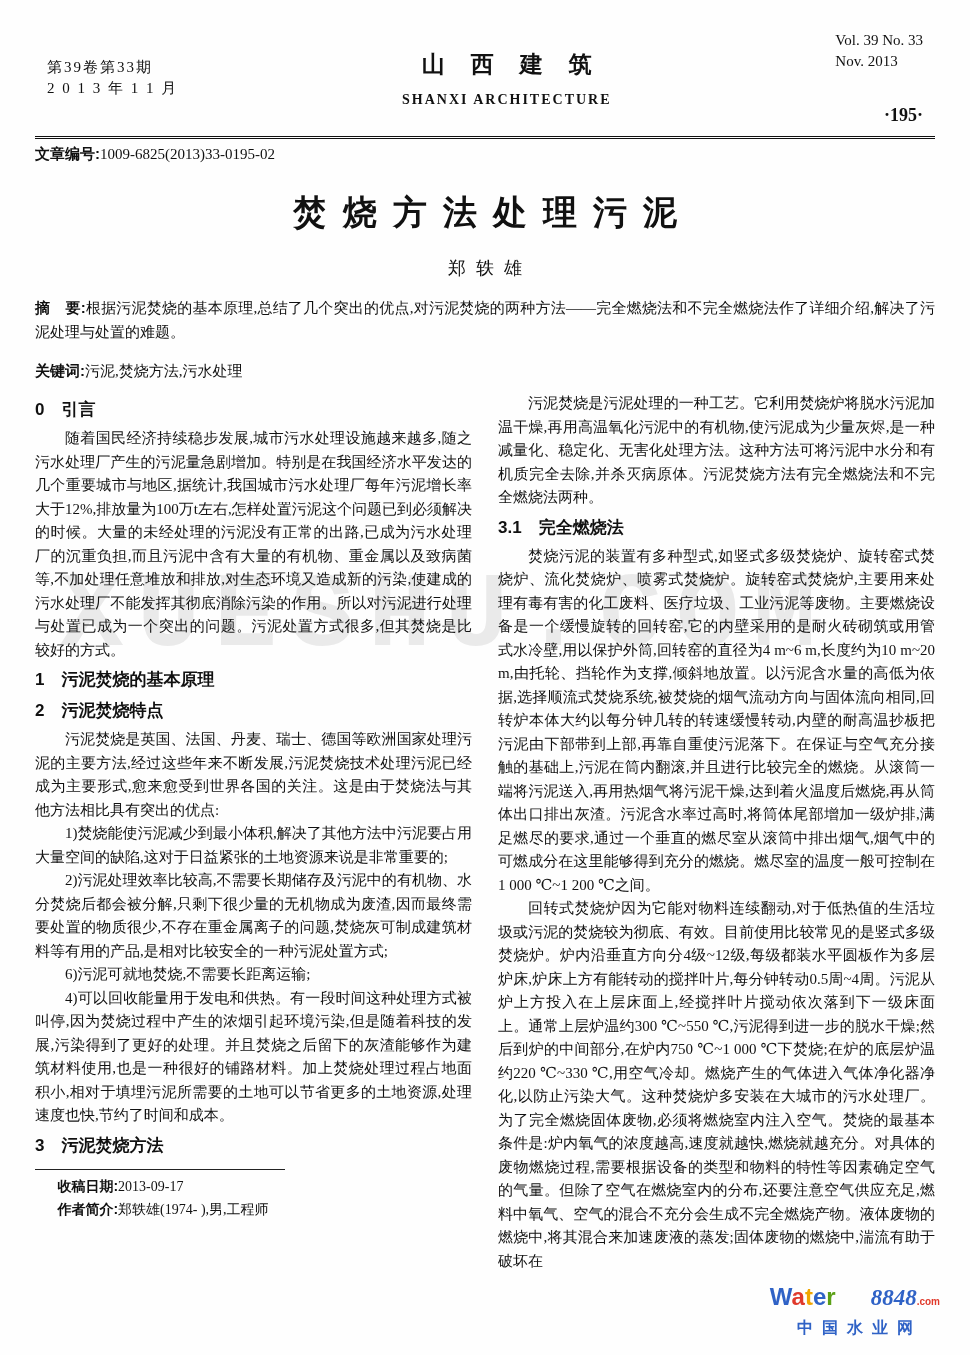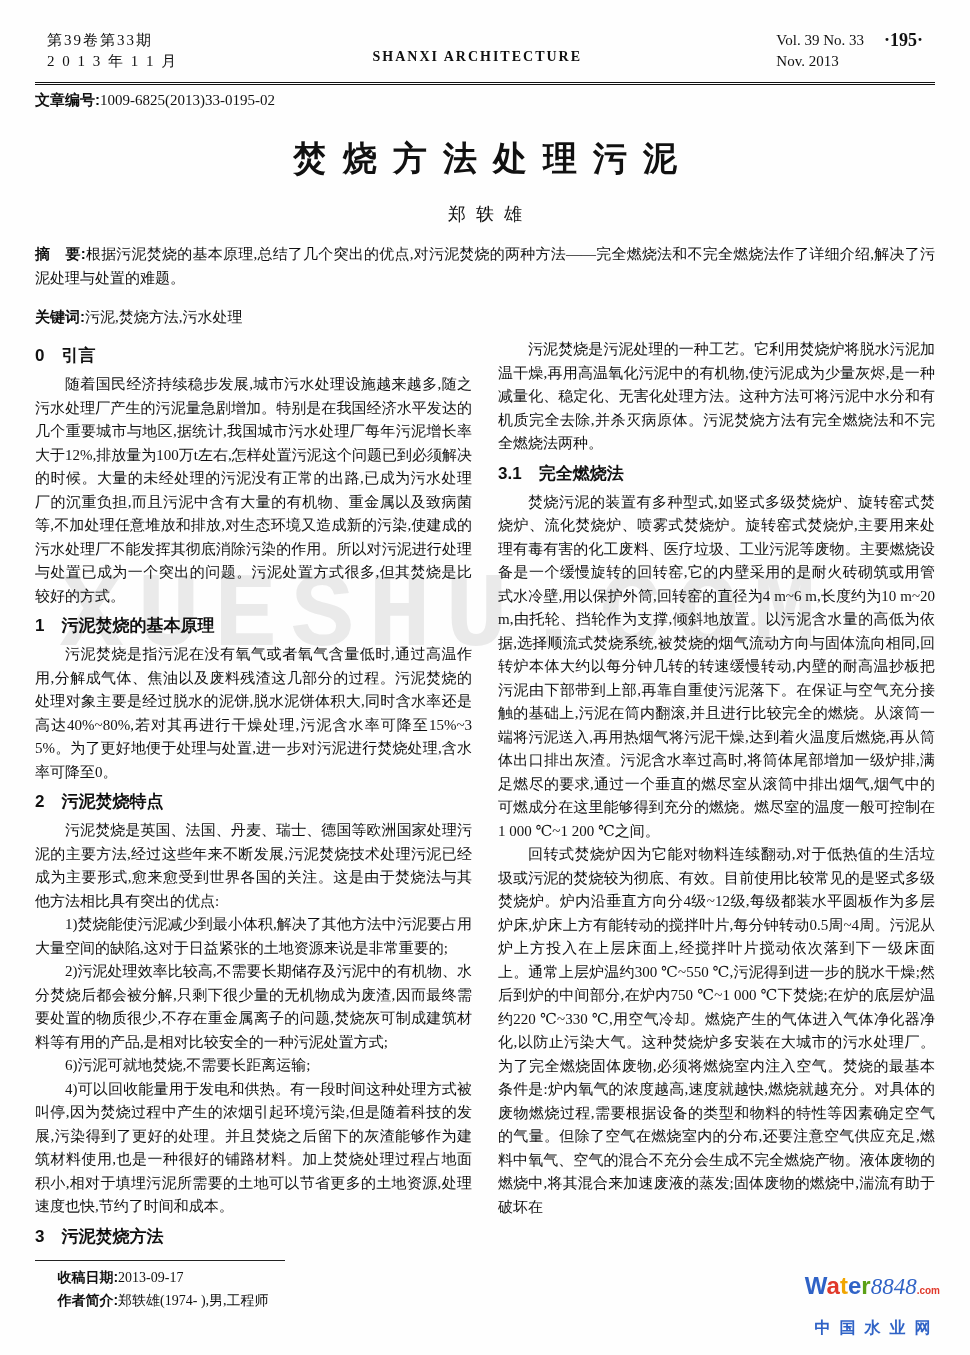--- a/index.html
+++ b/index.html
@@ -17,21 +17,21 @@
   
   .journal-header {
     display: flex; justify-content: space-between; align-items: center;
     padding: 4px 12px 10px 12px;
     border-bottom: 3px double #111;
   }
   .jh-left { font-size: 15px; line-height: 21px; letter-spacing: 2px; }
   .jh-center { text-align: center; }
   .jh-name-cn { font-size: 23px; font-weight: bold; letter-spacing: 26px; text-indent: 26px; }
   .jh-name-en { font-size: 14px; font-weight: bold; letter-spacing: 2px; margin-top: 12px; }
-  .jh-right { display: flex; align-items: flex-start; gap: 20px; }
+  .jh-right { display: flex; align-items: flex-end; gap: 33px; flex-direction: column; }
   .jh-right-issue { font-size: 15px; line-height: 21px; }
   .jh-page-no { font-size: 18px; font-weight: bold; }
   
   .article-no { margin-top: 6px; font-size: 15px; }
   .article-no b { font-family: "Liberation Sans", "DejaVu Sans", sans-serif; }
   .title { margin-top: 26px; text-align: center; font-size: 34px; font-weight: bold; letter-spacing: 16px; text-indent: 16px; }
   .author { margin-top: 20px; text-align: center; font-size: 18px; letter-spacing: 10px; text-indent: 10px; }
   .affiliation { margin-top: 10px; text-align: center; font-size: 14.5px; }
   .abstract-block { margin-top: 16px; font-size: 15px; line-height: 24px; text-align: justify; word-break: break-all; }
   .lbl { font-weight: bold; font-family: "Liberation Sans", "DejaVu Sans", sans-serif; }
@@ -54,41 +54,42 @@
   .watermark {
     position: absolute; left: 60px; top: 558px; z-index: 0;
     font-size: 105px; font-weight: bold; letter-spacing: 14px;
     color: rgba(190,190,190,0.30);
     font-family: Liberation Mono, monospace;
     pointer-events: none; white-space: nowrap;
   }
   
   .logo { position: absolute; right: 30px; bottom: 16px; text-align: center; font-family: "Liberation Sans", "DejaVu Sans", sans-serif; }
   .logo-line1 { font-size: 24px; font-weight: bold; line-height: 26px; }
-  .logo-num { font-style: italic; font-weight: normal; font-size: 23px; font-family: "Liberation Serif", serif; }
+  .logo-num { font-style: italic; font-weight: bold; font-size: 23px; font-family: "Liberation Serif", serif; margin-left: 35px; }
   .logo-dotcom { font-size: 10px; font-weight: bold; vertical-align: baseline; }
-  .logo-line2 { font-size: 16px; font-weight: bold; letter-spacing: 9px; text-indent: 9px; margin-top: 14px; }
+  .logo-line2 { font-size: 16px; font-weight: bold; letter-spacing: 9px; text-indent: 9px; margin-top: 3px; }
   .c-blue { color: #2f62c6; }
   .c-red { color: #e0392b; }
   .c-yellow { color: #f0a500; }
   .c-green { color: #5ba016; }
 </style>
 </head>
 <body>
 
 <div class="page">
 
   <div class="watermark">XUESHU.COM</div>
 
   <div class="journal-header">
     <div class="jh-left">
       <div>第39卷第33期</div>
       <div>2 0 1 3 年 1 1 月</div>
     </div>
     <div class="jh-center">
+      <div class="jh-name-cn">山西建筑</div>
       <div class="jh-name-en">SHANXI  ARCHITECTURE</div>
     </div>
     <div class="jh-right">
       <div class="jh-right-issue">
         <div>Vol. 39 No. 33</div>
         <div>Nov.   2013</div>
       </div>
       <div class="jh-page-no">·195·</div>
     </div>
   </div>
@@ -106,21 +107,20 @@
   <div class="abstract-block" style="margin-top:15px">
     <span class="lbl">关键词:</span><span>污泥,焚烧方法,污水处理</span>
   </div>
 
   <div class="columns">
 
     <div class="col">
       <div class="sec-heading">0　引言</div>
       <div class="para">随着国民经济持续稳步发展,城市污水处理设施越来越多,随之污水处理厂产生的污泥量急剧增加。特别是在我国经济水平发达的几个重要城市与地区,据统计,我国城市污水处理厂每年污泥增长率大于12%,排放量为100万t左右,怎样处置污泥这个问题已到必须解决的时候。大量的未经处理的污泥没有正常的出路,已成为污水处理厂的沉重负担,而且污泥中含有大量的有机物、重金属以及致病菌等,不加处理任意堆放和排放,对生态环境又造成新的污染,使建成的污水处理厂不能发挥其彻底消除污染的作用。所以对污泥进行处理与处置已成为一个突出的问题。污泥处置方式很多,但其焚烧是比较好的方式。</div>
       <div class="sec-heading">1　污泥焚烧的基本原理</div>
-      <div class="para">污泥焚烧是指污泥在没有氧气或者氧气含量低时,通过高温作用,分解成气体、焦油以及废料残渣这几部分的过程。污泥焚烧的处理对象主要是经过脱水的泥饼,脱水泥饼体积大,同时含水率还是高达40%~80%,若对其再进行干燥处理,污泥含水率可降至15%~35%。为了更好地便于处理与处置,进一步对污泥进行焚烧处理,含水率可降至0。</div>
       <div class="sec-heading">2　污泥焚烧特点</div>
       <div class="para">污泥焚烧是英国、法国、丹麦、瑞士、德国等欧洲国家处理污泥的主要方法,经过这些年来不断发展,污泥焚烧技术处理污泥已经成为主要形式,愈来愈受到世界各国的关注。这是由于焚烧法与其他方法相比具有突出的优点:</div>
       <div class="para">1)焚烧能使污泥减少到最小体积,解决了其他方法中污泥要占用大量空间的缺陷,这对于日益紧张的土地资源来说是非常重要的;</div>
       <div class="para">2)污泥处理效率比较高,不需要长期储存及污泥中的有机物、水分焚烧后都会被分解,只剩下很少量的无机物成为废渣,因而最终需要处置的物质很少,不存在重金属离子的问题,焚烧灰可制成建筑材料等有用的产品,是相对比较安全的一种污泥处置方式;</div>
       <div class="para">6)污泥可就地焚烧,不需要长距离运输;</div>
       <div class="para">4)可以回收能量用于发电和供热。有一段时间这种处理方式被叫停,因为焚烧过程中产生的浓烟引起环境污染,但是随着科技的发展,污染得到了更好的处理。并且焚烧之后留下的灰渣能够作为建筑材料使用,也是一种很好的铺路材料。加上焚烧处理过程占地面积小,相对于填埋污泥所需要的土地可以节省更多的土地资源,处理速度也快,节约了时间和成本。</div>
       <div class="sec-heading">3　污泥焚烧方法</div>
       <div class="footnote">
         <div class="footnote-rule" style="padding-left:0"></div>
         <div>

